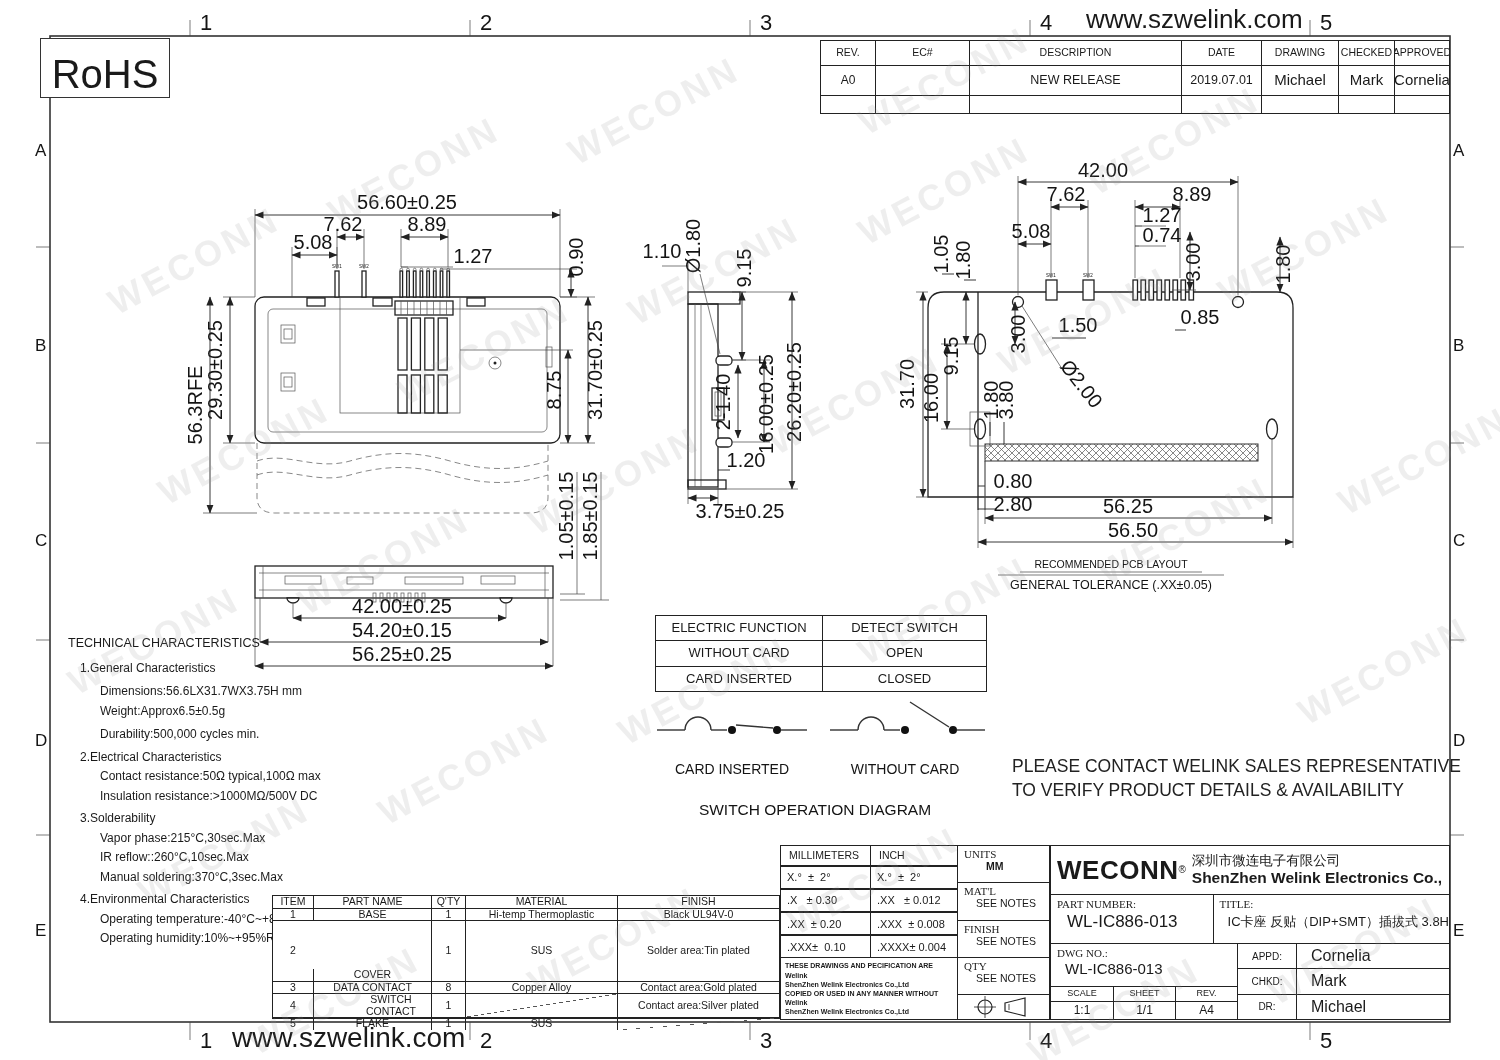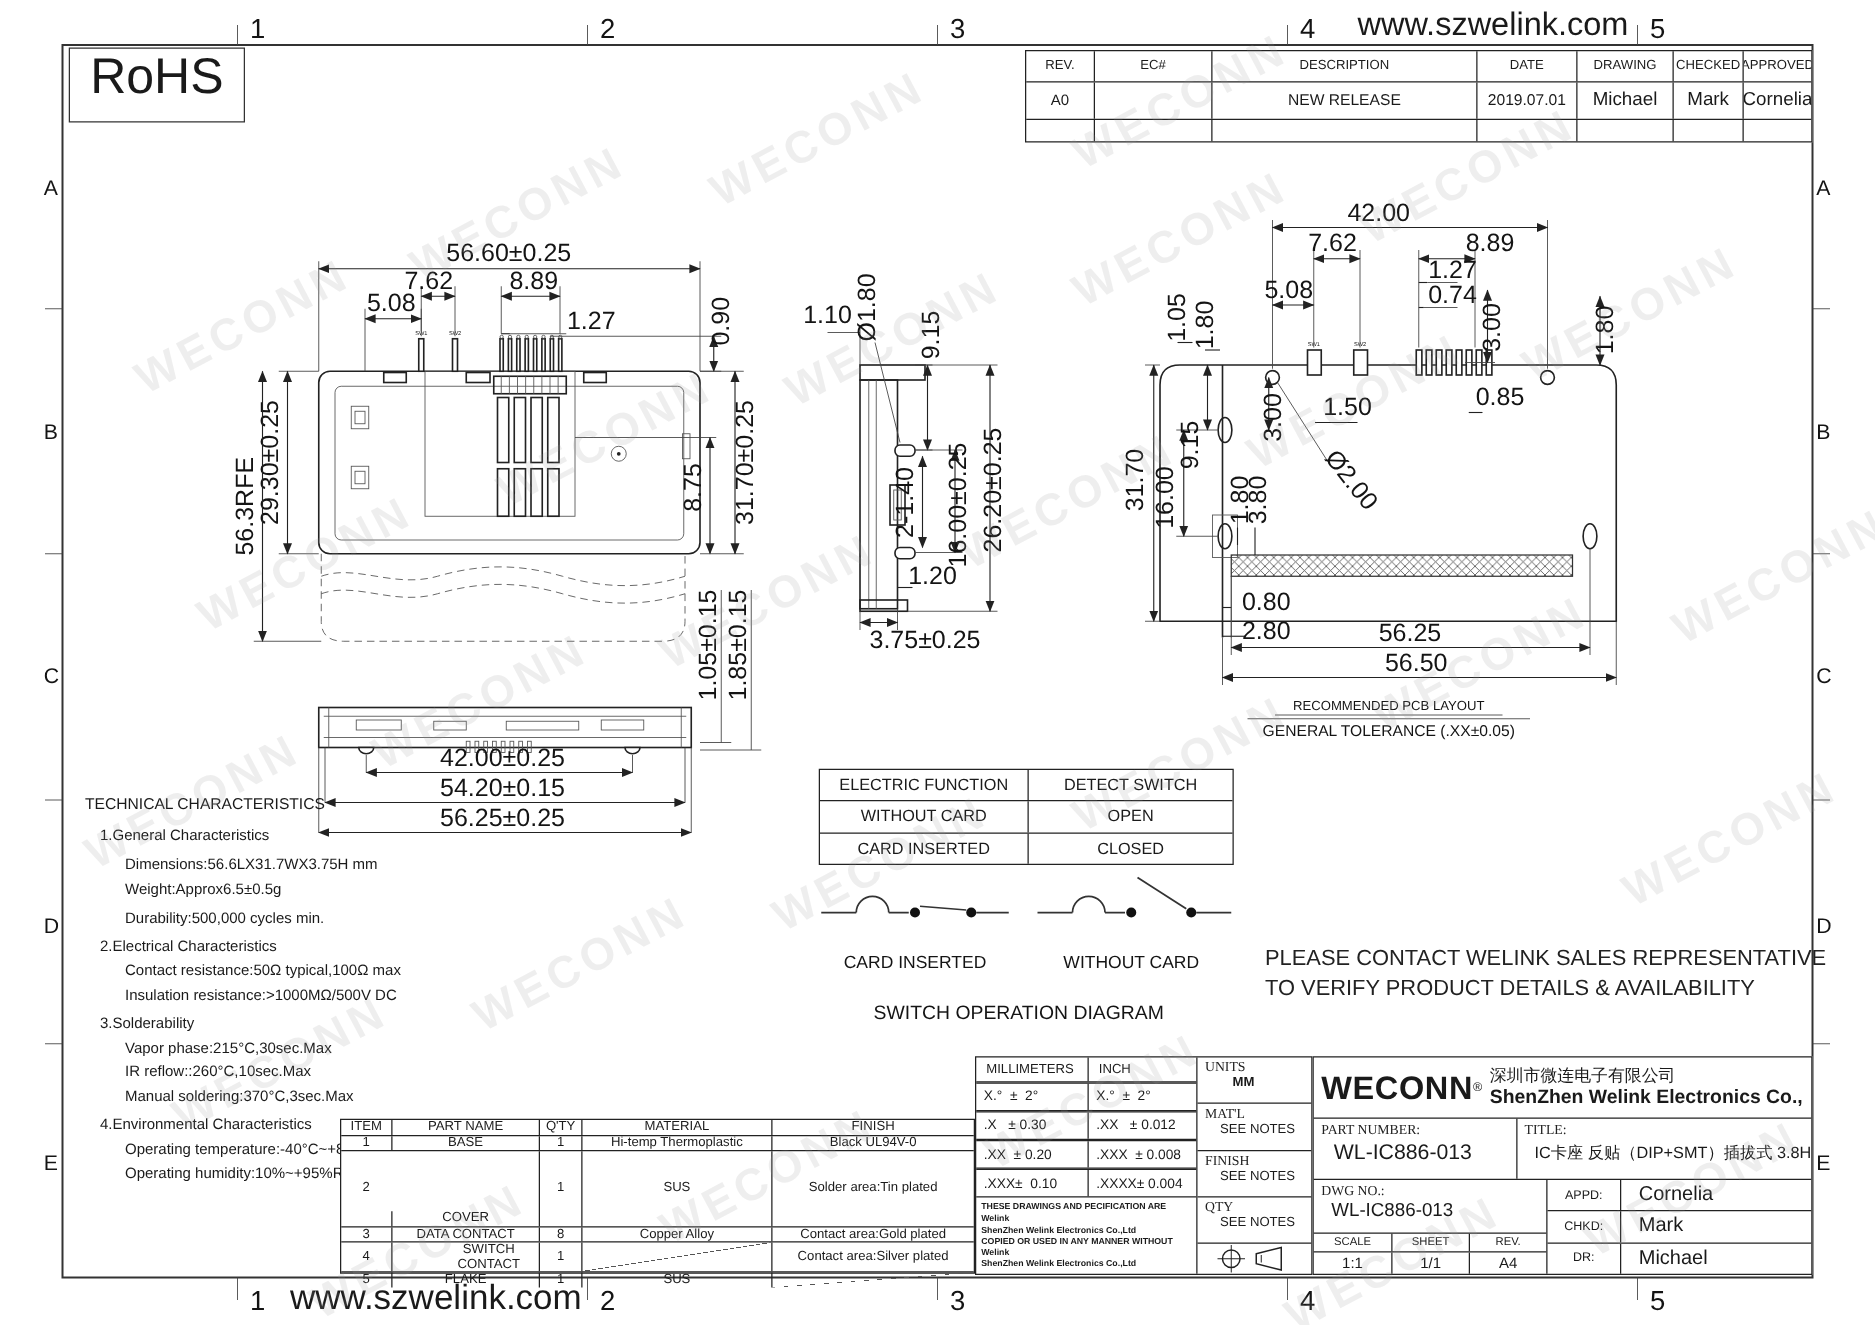--- a/index.html
+++ b/index.html
@@ -320,21 +320,21 @@
       <path class="ext" d="M50,218 V256 M365,205 V256"></path>
       <line class="dln" x1="50" y1="250" x2="365" y2="250"></line>
       <text class="dim" x="205" y="245" text-anchor="middle">56.50</text>
       <text x="183" y="276" text-anchor="middle" font-size="10.5">RECOMMENDED PCB LAYOUT</text>
       <path class="ext" d="M92,280 H274 M70,283 H296"></path>
       <text x="183" y="297" text-anchor="middle" font-size="12.5">GENERAL TOLERANCE (.XX±0.05)</text>
     </g>
   </g>
 </svg>
 
-<div class="abs panel" style="left:55px;top:38px;width:141px;height:60px;border:1.6px solid #333;display:flex;align-items:flex-start;justify-content:center;">
+<div class="abs panel" style="left:40px;top:38px;width:130px;height:60px;border:1.6px solid #333;display:flex;align-items:flex-end;justify-content:center;">
   <span style="font-size:40px;">RoHS</span>
 </div>
 
 <div class="abs" style="left:1086px;top:4px;font-size:26px;z-index:6;">www.szwelink.com</div>
 <div class="abs" style="left:232px;top:1022px;font-size:28px;z-index:6;">www.szwelink.com</div>
 
 <div class="abs panel gtable" style="left:820px;top:40px;width:630px;height:74px;">
   <div class="gr" style="height:24px;font-size:10.5px;">
     <div class="gc" style="width:54px;">REV.</div>
     <div class="gc" style="width:94px;">EC#</div>

